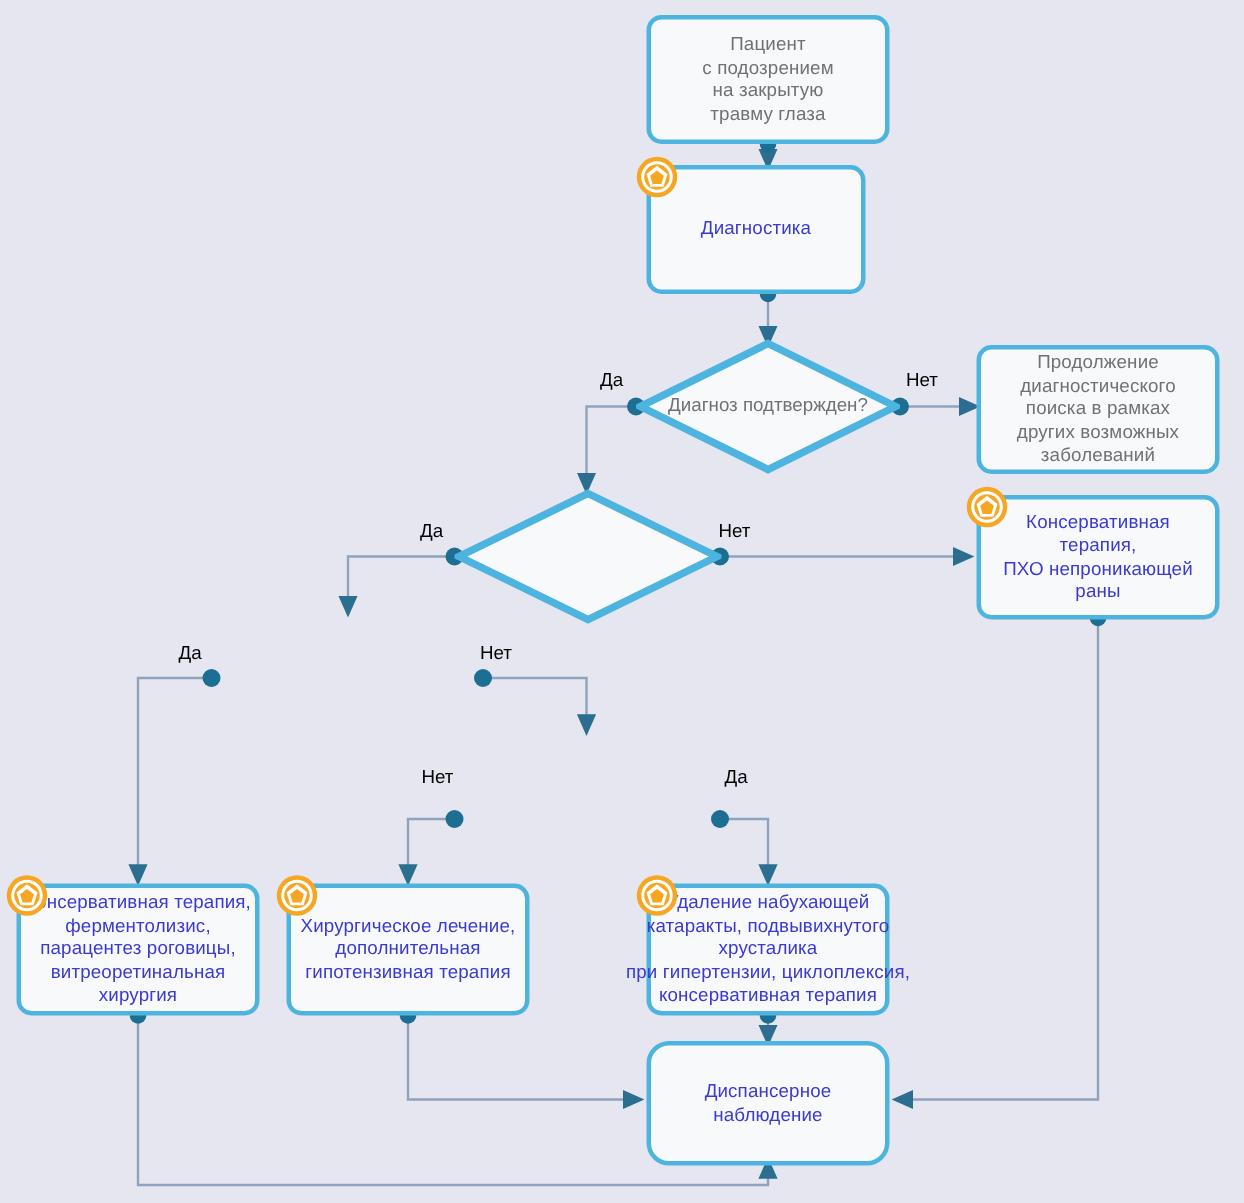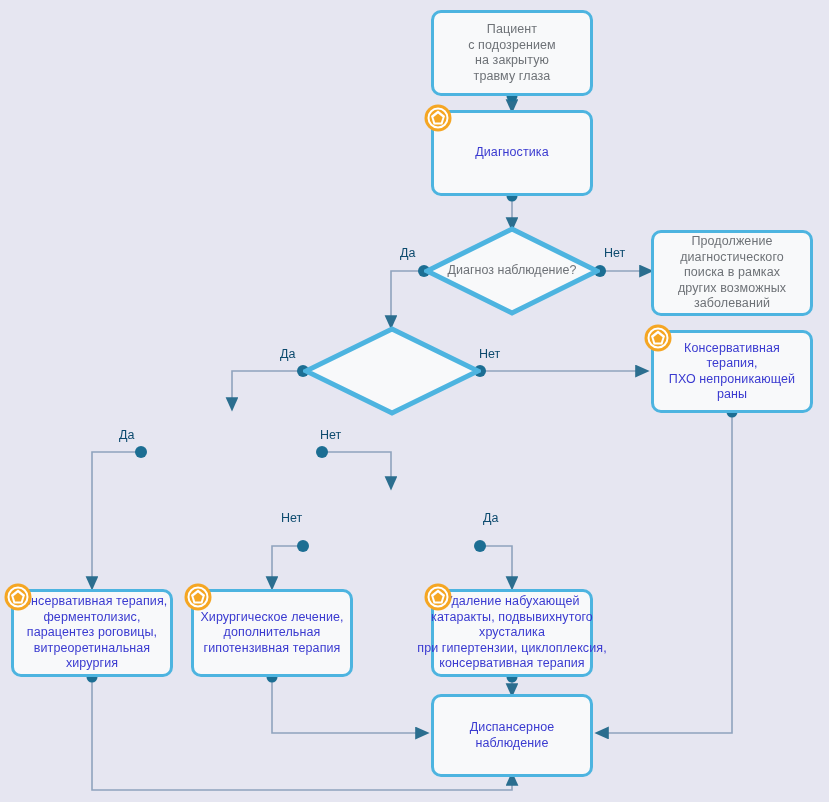--- a/index.html
+++ b/index.html
@@ -66,21 +66,21 @@
     height: 100%;
   }
   .diamond .dlabel {
     position: relative;
     z-index: 2;
     white-space: nowrap;
   }
   .edge-label {
     position: absolute;
     font-size: 12.5px;
-    color: #0c4a6e;
+    color: #000000;
     white-space: nowrap;
   }
   .badge {
     position: absolute;
     width: 30px;
     height: 30px;
     z-index: 5;
   }
   .badge svg { display:block; width:30px; height:30px; }
 </style>
@@ -140,21 +140,21 @@
       <circle cx="92" cy="677" r="5.5"></circle>
       <circle cx="272" cy="677" r="5.5"></circle>
       <circle cx="512" cy="677" r="5.5"></circle>
     </g>
   </svg>
 
   <div class="node box gray" style="left:431px; top:10px; width:162px; height:86px;">
     <div class="txt fit">Пациент<br>с подозрением<br>на закрытую<br>травму глаза</div>
   </div>
 
-  <div class="node box" style="left:431px; top:110px; width:162px; height:86px;">
+  <div class="node box" style="left:431px; top:110px; width:146px; height:86px;">
     <div class="txt fit">Диагностика</div>
   </div>
 
   <div class="node box" style="left:651px; top:330px; width:162px; height:83px;">
     <div class="txt fit">Консервативная<br>терапия,<br>ПХО непроникающей<br>раны</div>
   </div>
 
   <div class="node box gray" style="left:651px; top:230px; width:162px; height:86px;">
     <div class="txt fit">Продолжение<br>диагностического<br>поиска в рамках<br>других возможных<br>заболеваний</div>
   </div>
@@ -164,29 +164,29 @@
   </div>
 
   <div class="node box" style="left:191px; top:589px; width:162px; height:88px;">
     <div class="txt">Хирургическое лечение,<br>дополнительная<br>гипотензивная терапия</div>
   </div>
 
   <div class="node box" style="left:431px; top:589px; width:162px; height:88px;">
     <div class="txt">Удаление набухающей<br>катаракты, подвывихнутого<br>хрусталика<br>при гипертензии, циклоплексия,<br>консервативная терапия</div>
   </div>
 
-  <div class="node box" style="left:431px; top:694px; width:162px; height:83px;">
+  <div class="node box" style="left:431px; top:694px; width:162px; height:83px;border-radius:15px;">
     <div class="txt fit">Диспансерное<br>наблюдение</div>
   </div>
 
   <div class="node diamond" style="left:424px; top:226px; width:176px; height:90px;">
     <svg class="dshape" viewBox="0 0 176 90" preserveAspectRatio="none">
       <polygon points="88,3 173,45 88,87 3,45" fill="#f8f9fa" stroke="#4db4e0" stroke-width="5"></polygon>
     </svg>
-    <div class="dlabel">Диагноз наблюдение?</div>
+    <div class="dlabel">Диагноз подтвержден?</div>
   </div>
 
   <div class="node diamond" style="left:303px; top:326px; width:178px; height:90px;">
     <svg class="dshape" viewBox="0 0 178 90" preserveAspectRatio="none">
       <polygon points="89,3 175,45 89,87 3,45" fill="#f8f9fa" stroke="#4db4e0" stroke-width="5"></polygon>
     </svg>
   </div>
 
 
 

